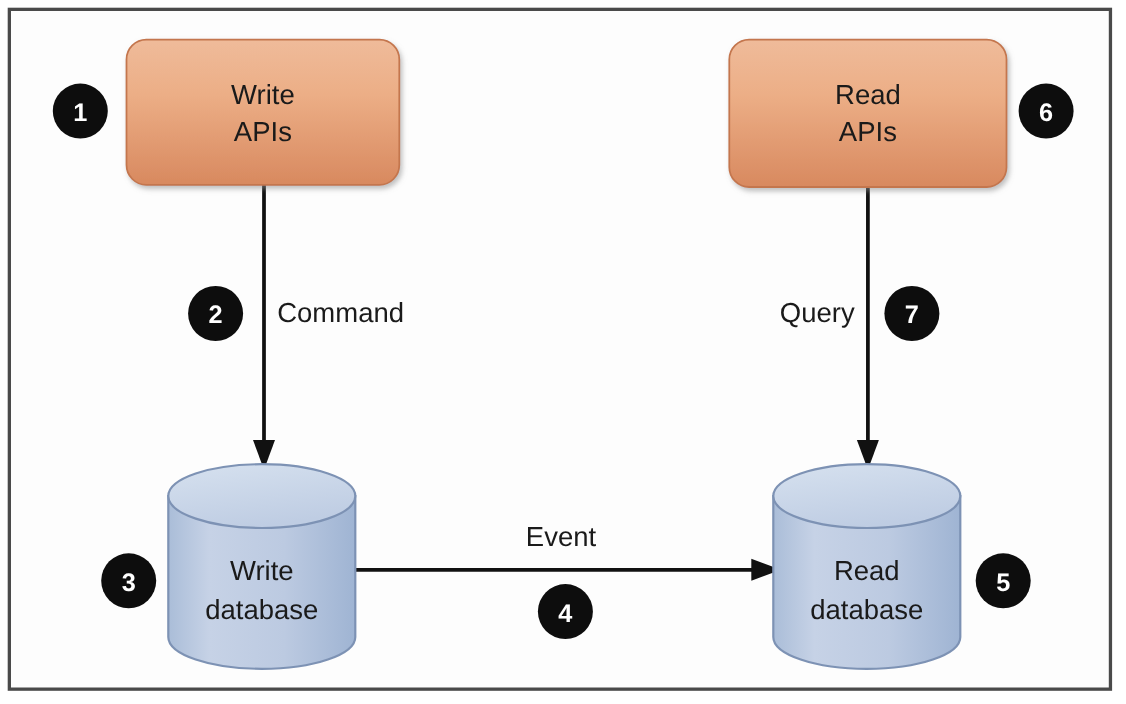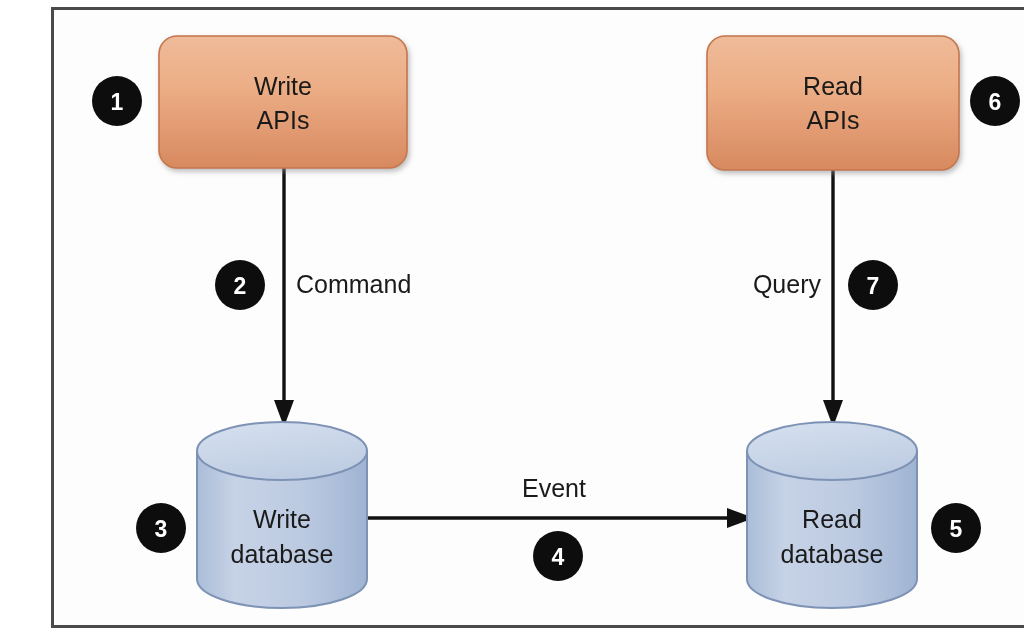--- a/index.html
+++ b/index.html
@@ -11,21 +11,20 @@
     width: 1024px;
     height: 640px;
     font-family: "Liberation Sans", sans-serif;
     overflow: hidden;
   }
   #canvas {
     position: relative;
     width: 889px;
     height: 640px;
     background: #ffffff;
-    margin-left: 44px;
   }
   
   #frame {
     position: absolute;
     left: 7px;
     top: 7px;
     width: 1004px;
     height: 621px;
     box-sizing: border-box;
     border: 3px solid #4a4a4a;

